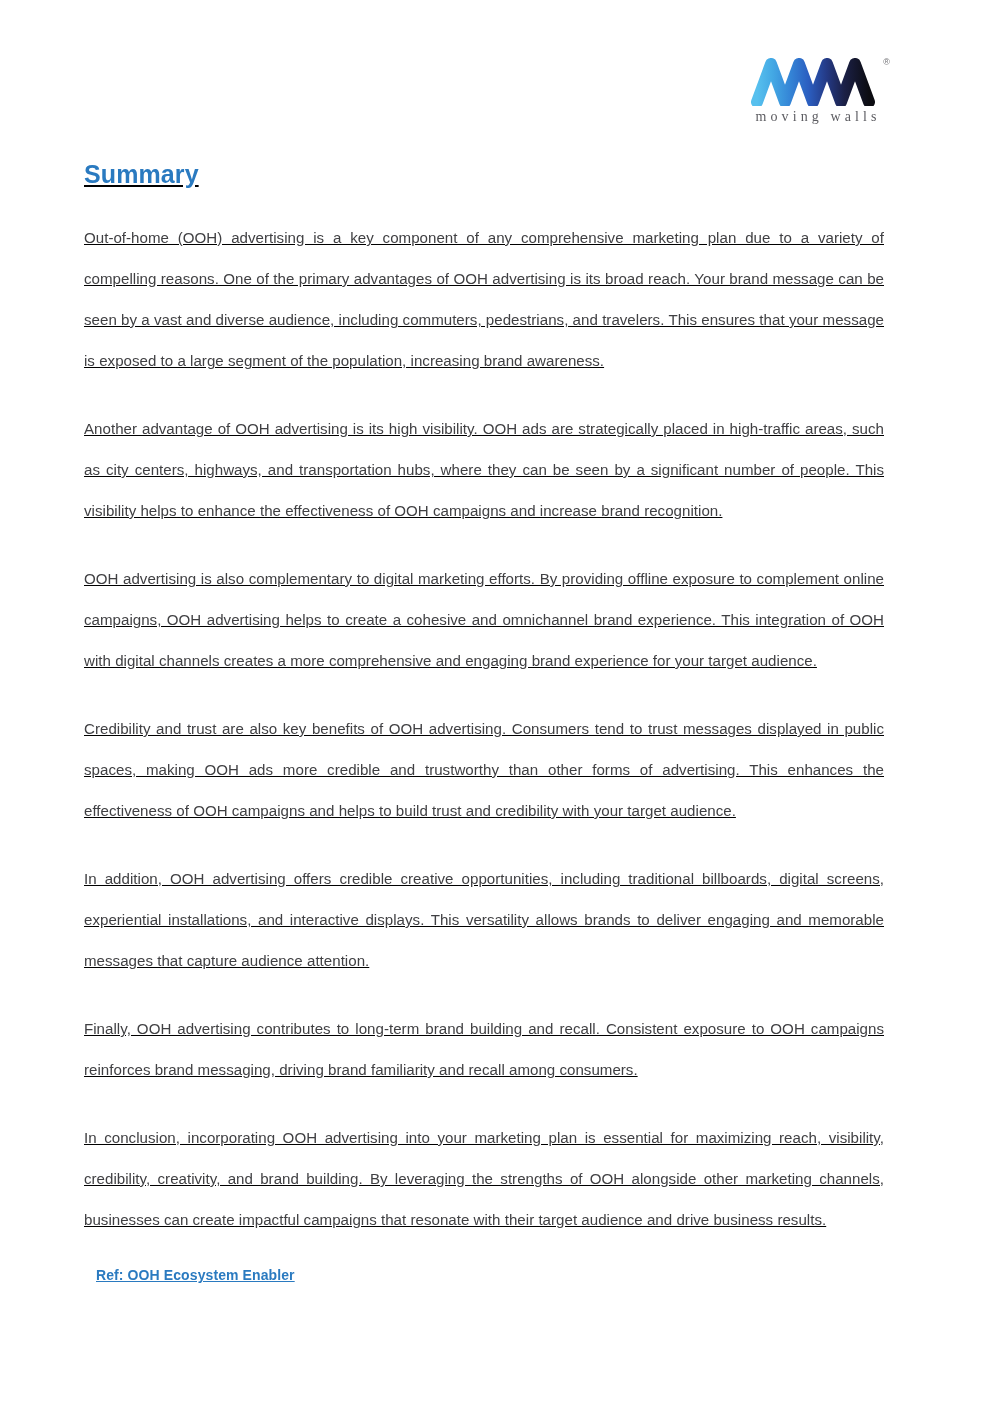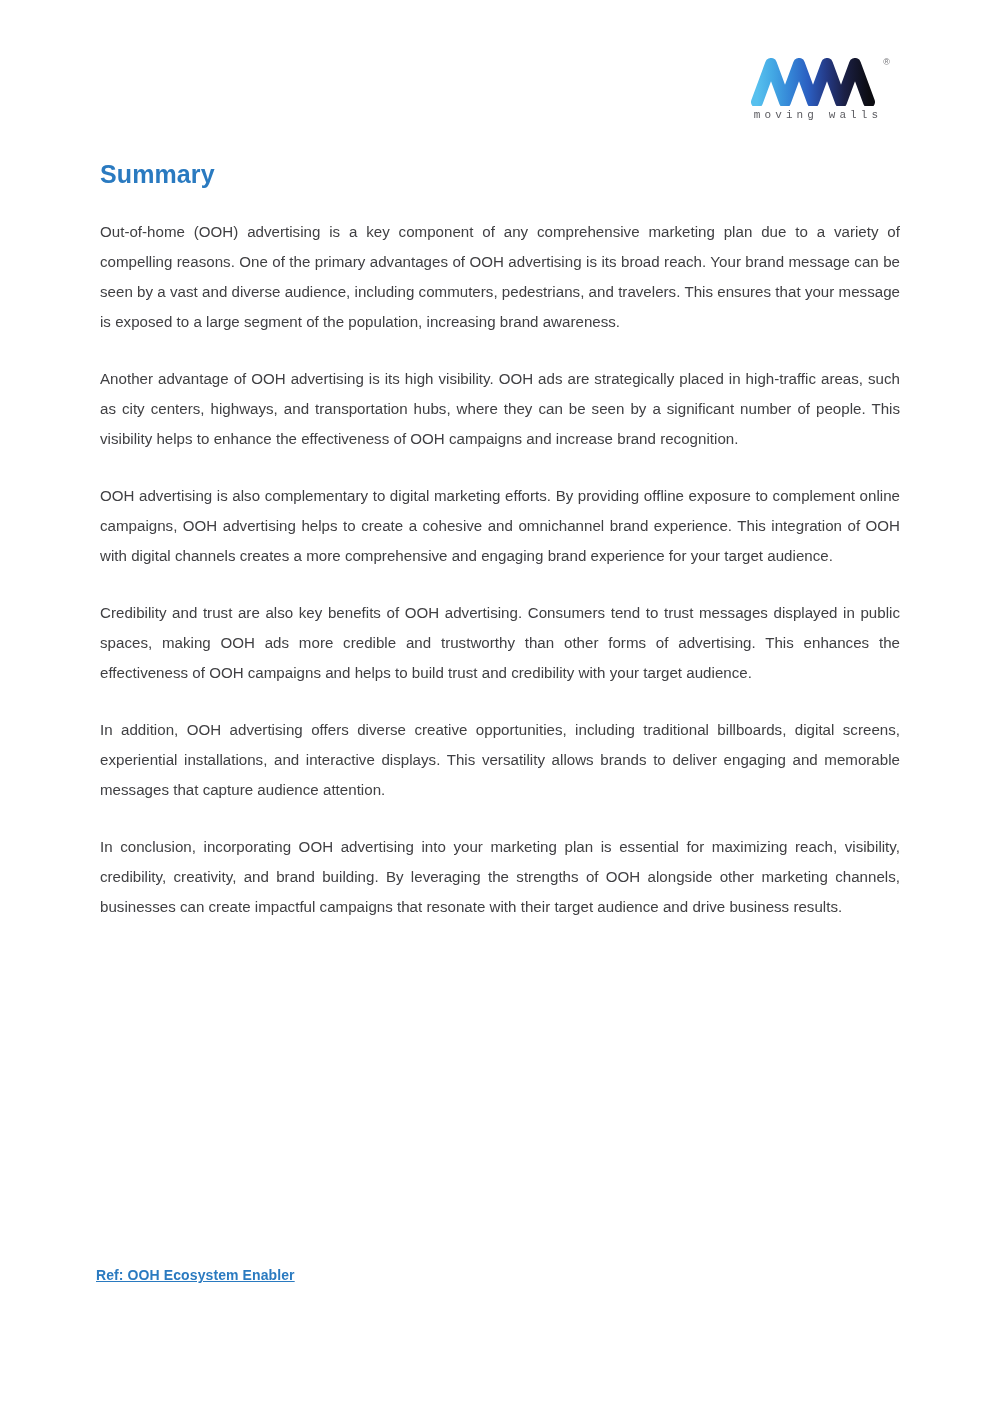--- a/index.html
+++ b/index.html
@@ -41,44 +41,45 @@
   .logo-reg {
     position: absolute;
     top: 0px;
     right: -9px;
     font-size: 9px;
     color: #6e6e72;
     line-height: 1;
   }
   .logo-word {
     margin-top: 3px;
-    font-size: 11px;
+    font-size: 14px;
     letter-spacing: 4.1px;
     color: #5c5c61;
     text-indent: 4px;
-    font-family: Liberation Mono, monospace;
+    font-family: Liberation Serif, serif;
   }
 
   
   .content {
     position: absolute;
-    left: 100px;
+    left: 84px;
     top: 160px;
     width: 800px;
+    text-decoration: underline;
   }
   .doc-title {
     font-size: 25px;
     font-weight: bold;
     color: #2a7ac0;
     margin: 0 0 28px 0;
     letter-spacing: 0.1px;
   }
   .para {
     font-size: 15.1px;
-    line-height: 30px;
+    line-height: 41px;
     color: #404043;
     text-align: justify;
     margin: 0 0 27px 0;
     letter-spacing: 0.02px;
   }
   .para:last-of-type { margin-bottom: 16px; }
 
   .ref-wrap {
     position: absolute;
     left: 96px;
@@ -119,21 +120,22 @@
     <div class="logo-word">moving walls</div>
   </div>
 
   <div class="content">
     <h1 class="doc-title">Summary</h1>
 
     <p class="para">Out-of-home (OOH) advertising is a key component of any comprehensive marketing plan due to a variety of compelling reasons. One of the primary advantages of OOH advertising is its broad reach. Your brand message can be seen by a vast and diverse audience, including commuters, pedestrians, and travelers. This ensures that your message is exposed to a large segment of the population, increasing brand awareness.</p>
     <p class="para">Another advantage of OOH advertising is its high visibility. OOH ads are strategically placed in high-traffic areas, such as city centers, highways, and transportation hubs, where they can be seen by a significant number of people. This visibility helps to enhance the effectiveness of OOH campaigns and increase brand recognition.</p>
     <p class="para">OOH advertising is also complementary to digital marketing efforts. By providing offline exposure to complement online campaigns, OOH advertising helps to create a cohesive and omnichannel brand experience. This integration of OOH with digital channels creates a more comprehensive and engaging brand experience for your target audience.</p>
     <p class="para">Credibility and trust are also key benefits of OOH advertising. Consumers tend to trust messages displayed in public spaces, making OOH ads more credible and trustworthy than other forms of advertising. This enhances the effectiveness of OOH campaigns and helps to build trust and credibility with your target audience.</p>
-    <p class="para">In addition, OOH advertising offers diverse creative opportunities, including traditional billboards, digital screens, experiential installations, and interactive displays. This versatility allows brands to deliver engaging and memorable messages that capture audience attention.</p>
+    <p class="para">In addition, OOH advertising offers credible creative opportunities, including traditional billboards, digital screens, experiential installations, and interactive displays. This versatility allows brands to deliver engaging and memorable messages that capture audience attention.</p>
+    <p class="para">Finally, OOH advertising contributes to long-term brand building and recall. Consistent exposure to OOH campaigns reinforces brand messaging, driving brand familiarity and recall among consumers.</p>
     <p class="para">In conclusion, incorporating OOH advertising into your marketing plan is essential for maximizing reach, visibility, credibility, creativity, and brand building. By leveraging the strengths of OOH alongside other marketing channels, businesses can create impactful campaigns that resonate with their target audience and drive business results.</p>
   </div>
 
   <div class="ref-wrap">
     <a class="ref-link" href="#">Ref:  OOH Ecosystem Enabler</a>
   </div>
 
 </div>
 
 </body></html>

